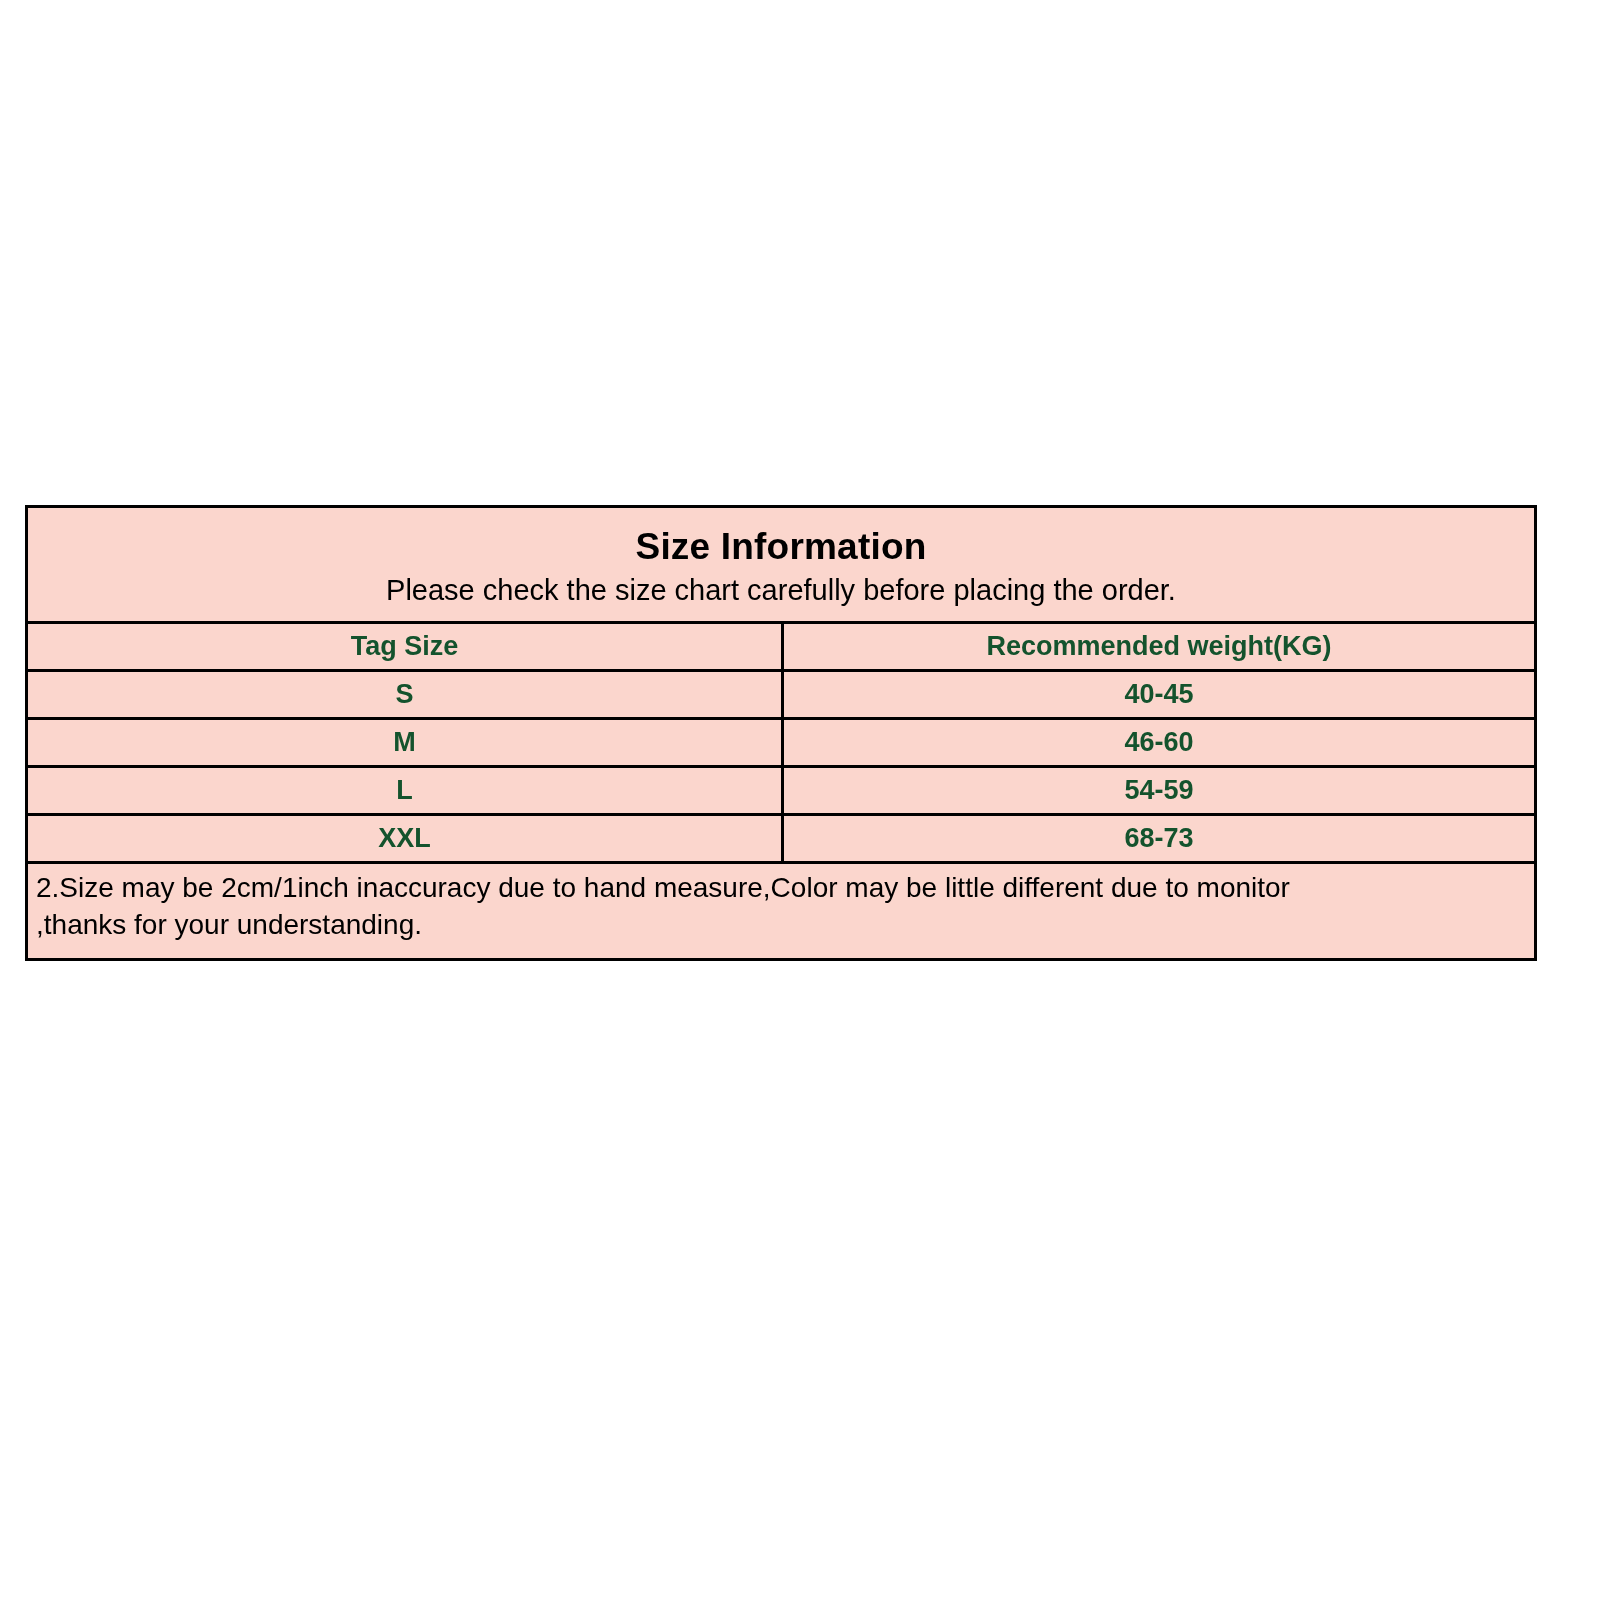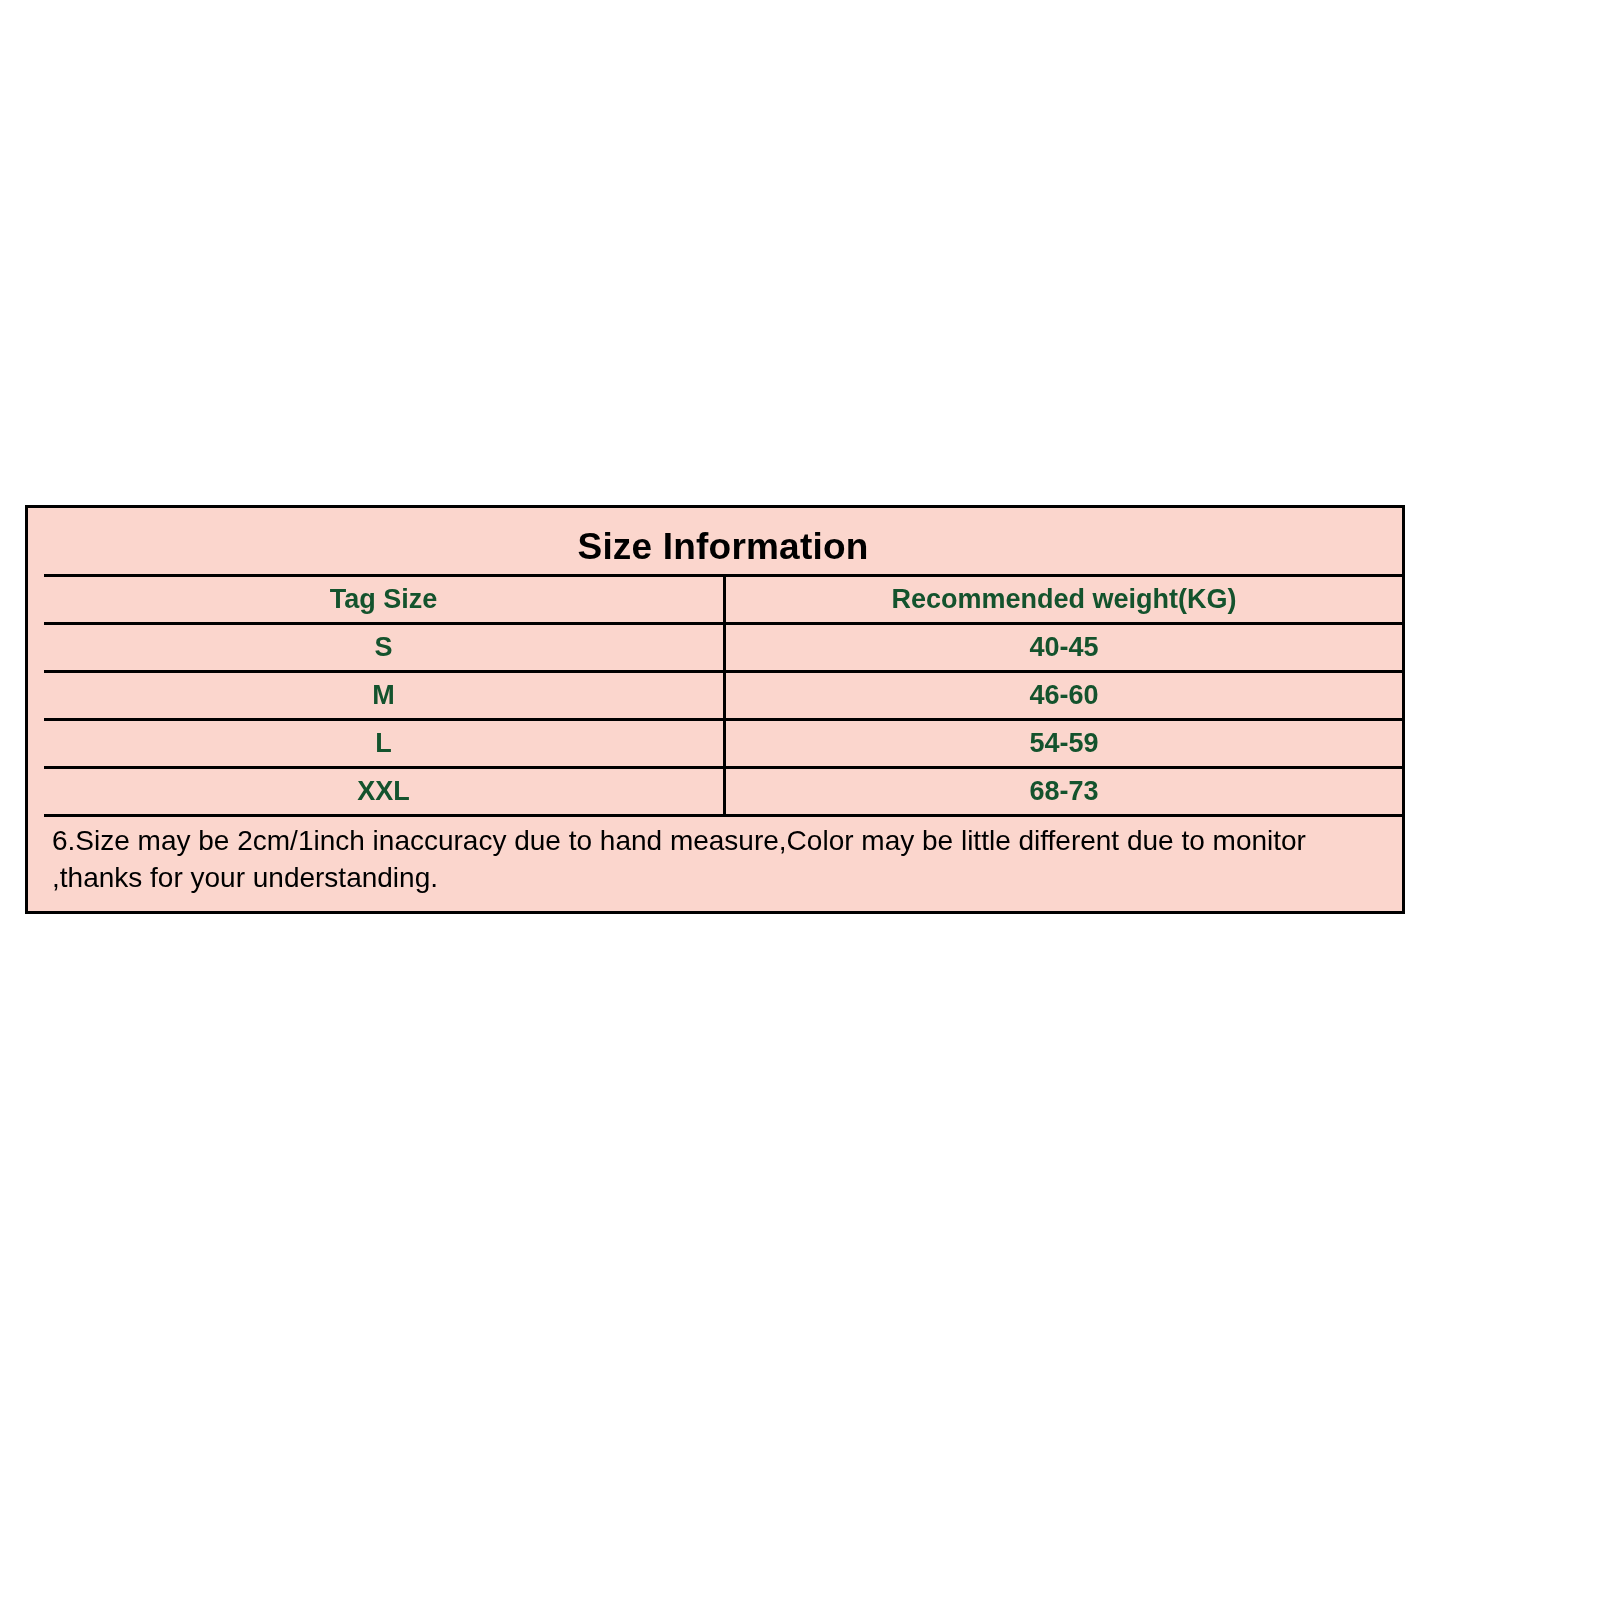--- a/index.html
+++ b/index.html
@@ -12,25 +12,24 @@
     height: 1600px;
     font-family: "Liberation Sans", sans-serif;
     position: relative;
     overflow: hidden;
   }
 
   .size-chart {
     position: absolute;
     left: 25px;
     top: 505px;
-    width: 1380px;
+    width: 1512px;
     box-sizing: border-box;
     background: #fbd6cd;
     border: 3px solid #000000;
-    padding-left: 16px;
   }
 
   .chart-title {
     text-align: center;
     font-size: 37px;
     font-weight: bold;
     color: #000000;
     padding: 18px 0 6px 0;
     letter-spacing: 0.2px;
   }
@@ -78,20 +77,21 @@
     line-height: 1.32;
     white-space: pre-wrap;
   }
 </style>
 </head>
 <body>
 
 <div class="size-chart">
 
   <div class="chart-title">Size Information</div>
+  <div class="chart-subtitle">Please check the size chart carefully before placing the order.</div>
 
   <table class="size-table">
     <thead>
       <tr>
         <th>Tag Size</th>
         <th>Recommended weight(KG)</th>
       </tr>
     </thead>
     <tbody>
       <tr>
@@ -107,17 +107,17 @@
         <td>54-59</td>
       </tr>
       <tr>
         <td>XXL</td>
         <td>68-73</td>
       </tr>
     </tbody>
   </table>
 
   <div class="attention">
-    <div class="attention-line">6.Size may be 2cm/1inch inaccuracy due to hand measure,Color may be little different due to monitor</div>
+    <div class="attention-line">2.Size may be 2cm/1inch inaccuracy due to hand measure,Color may be little different due to monitor</div>
     <div class="attention-line">,thanks for your understanding.</div>
   </div>
 
 </div>
 
 </body></html>

